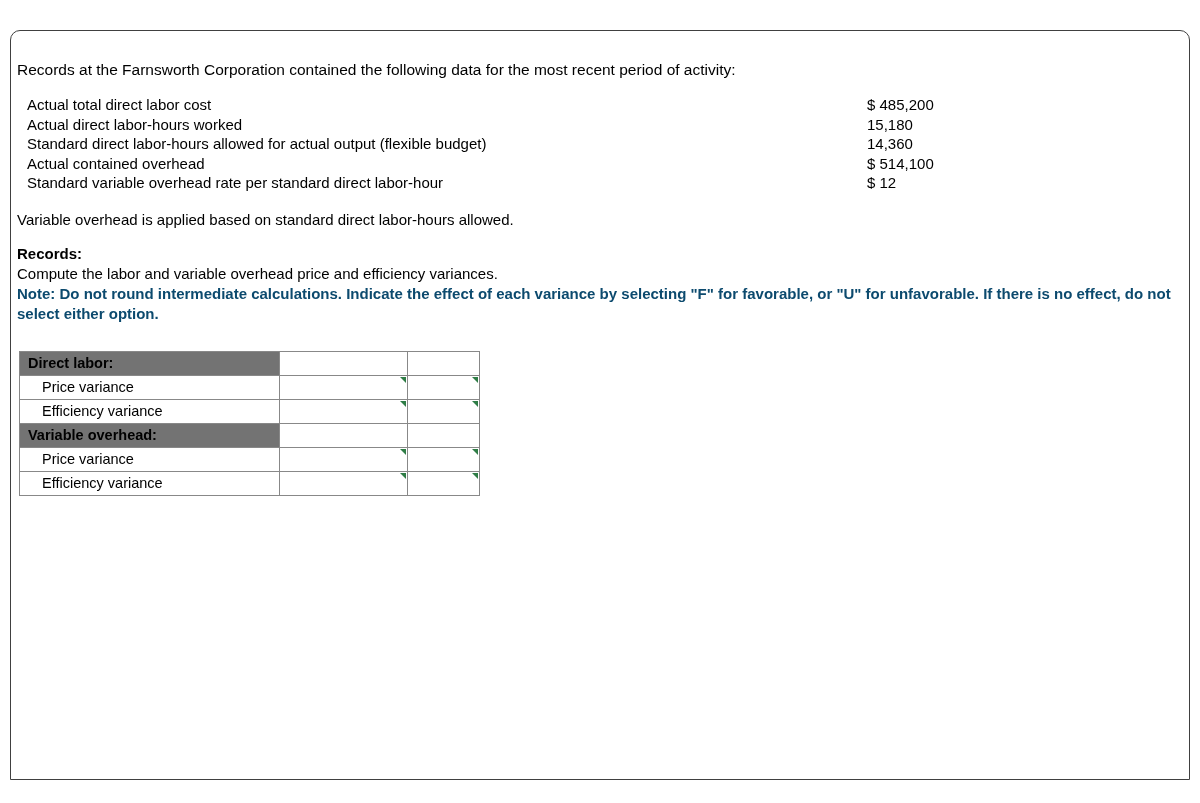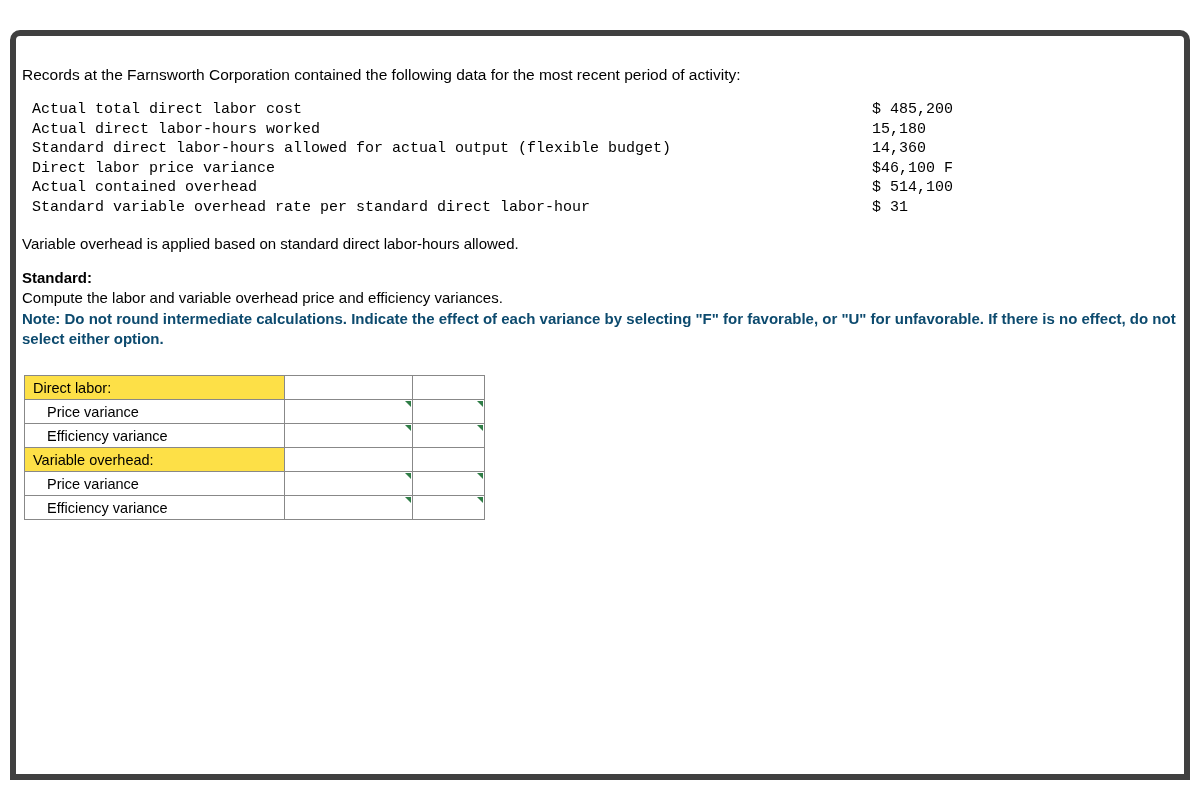--- a/index.html
+++ b/index.html
@@ -6,32 +6,32 @@
   body {
     margin: 0;
     padding: 0;
     font-family: Arial, Helvetica, sans-serif;
     font-size: 15px;
     color: #000;
     background: #fff;
   }
   .outer-frame {
     margin: 30px 10px 10px 10px;
-    border: 6px solid #404040;
+    border: 1px solid #404040;
     border-top-left-radius: 10px;
     border-top-right-radius: 10px;
     padding: 30px 6px 60px 6px;
     min-height: 750px;
   }
   .intro {
     margin-bottom: 16px;
     font-size: 15.5px;
   }
   .data-block {
-    font-family: Liberation Mono, monospace;
+    font-family: Liberation Sans, sans-serif;
     font-size: 15px;
     line-height: 1.3;
     margin: 0 0 18px 10px;
   }
   .data-row {
     display: flex;
     justify-content: space-between;
     max-width: 960px;
   }
   .data-label { white-space: pre; }
@@ -49,22 +49,22 @@
     margin-left: 2px;
     font-size: 14.5px;
   }
   .answer-table td {
     border: 1px solid #888;
     padding: 3px 8px;
     height: 24px;
     vertical-align: middle;
   }
   .answer-table td.section-head {
-    background: #fde047;
-    font-weight: normal;
+    background: #737373;
+    font-weight: bold;
   }
   .answer-table td.row-label {
     padding-left: 22px;
   }
   .answer-table td.input-cell {
     position: relative;
     min-width: 128px;
     padding: 0;
   }
   .answer-table td.fcell {
@@ -94,37 +94,33 @@
     </div>
     <div class="data-row">
       <span class="data-label">Actual direct labor-hours worked</span>
       <span class="data-value">15,180 </span>
     </div>
     <div class="data-row">
       <span class="data-label">Standard direct labor-hours allowed for actual output (flexible budget)</span>
       <span class="data-value">14,360 </span>
     </div>
     <div class="data-row">
-      <span class="data-label">Direct labor price variance</span>
-      <span class="data-value">$46,100 F</span>
-    </div>
-    <div class="data-row">
       <span class="data-label">Actual contained overhead</span>
       <span class="data-value">$ 514,100 </span>
     </div>
     <div class="data-row">
       <span class="data-label">Standard variable overhead rate per standard direct labor-hour</span>
-      <span class="data-value">$ 31 </span>
+      <span class="data-value">$ 12 </span>
     </div>
   </div>
 
   <div class="applied-note">Variable overhead is applied based on standard direct labor-hours allowed.</div>
 
   <div class="req-block">
-    <div class="req-title">Standard:</div>
+    <div class="req-title">Records:</div>
     <div>Compute the labor and variable overhead price and efficiency variances.</div>
     <div class="req-note">Note: Do not round intermediate calculations. Indicate the effect of each variance by selecting "F" for favorable, or "U" for unfavorable. If there is no effect, do not select either option.</div>
   </div>
 
   <table class="answer-table">
     <tbody>
         <tr>
       <td class="col1 section-head">Direct labor:</td>
       <td class="input-cell"></td>
       <td class="input-cell fcell"></td>

